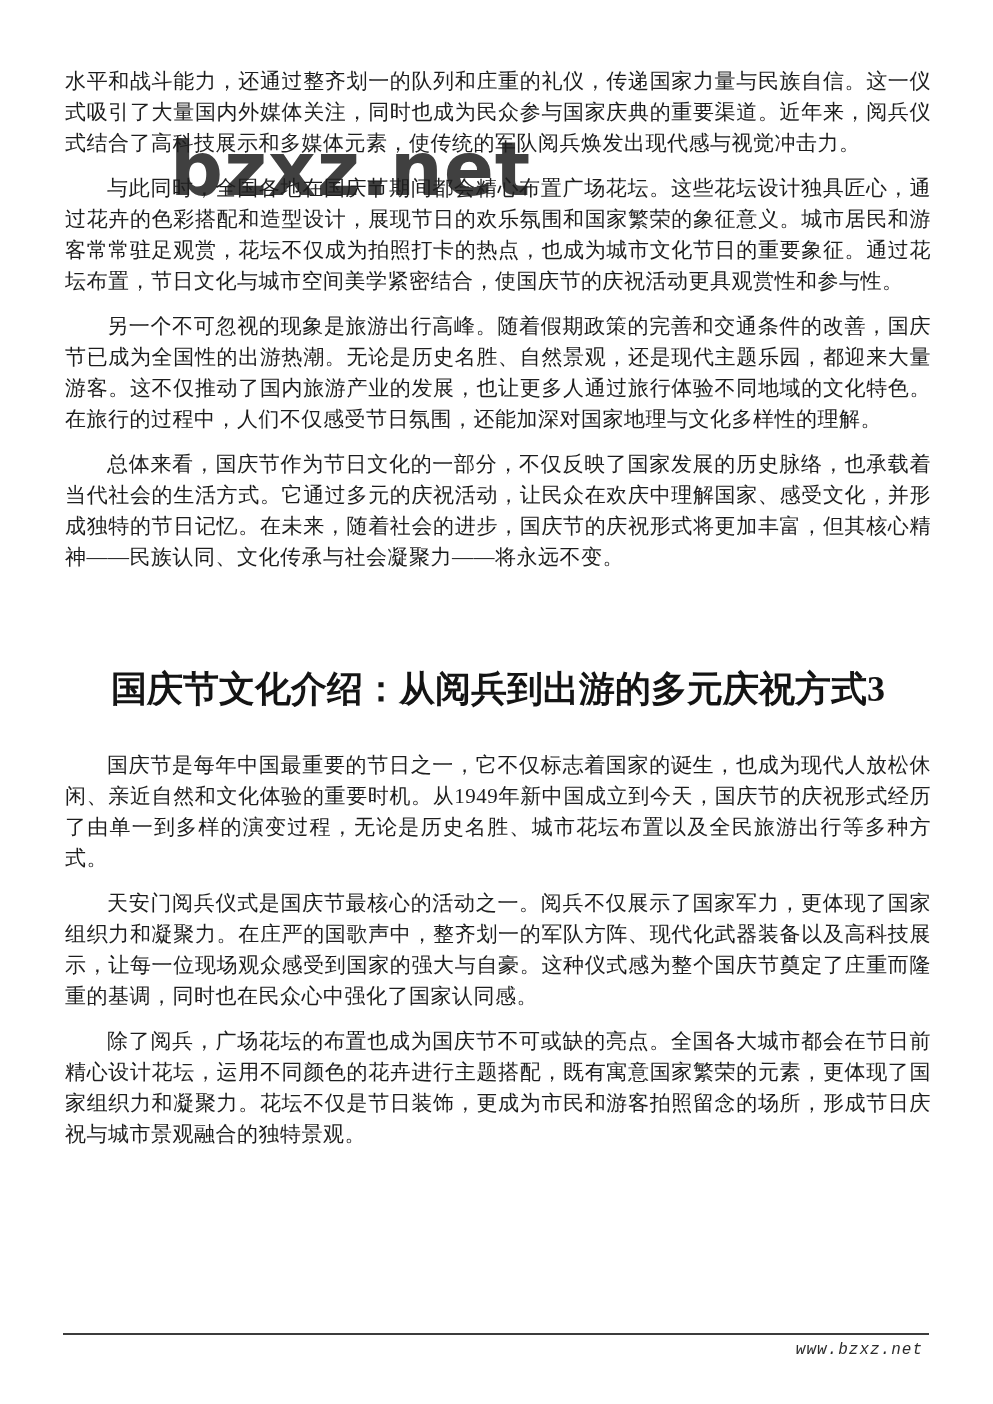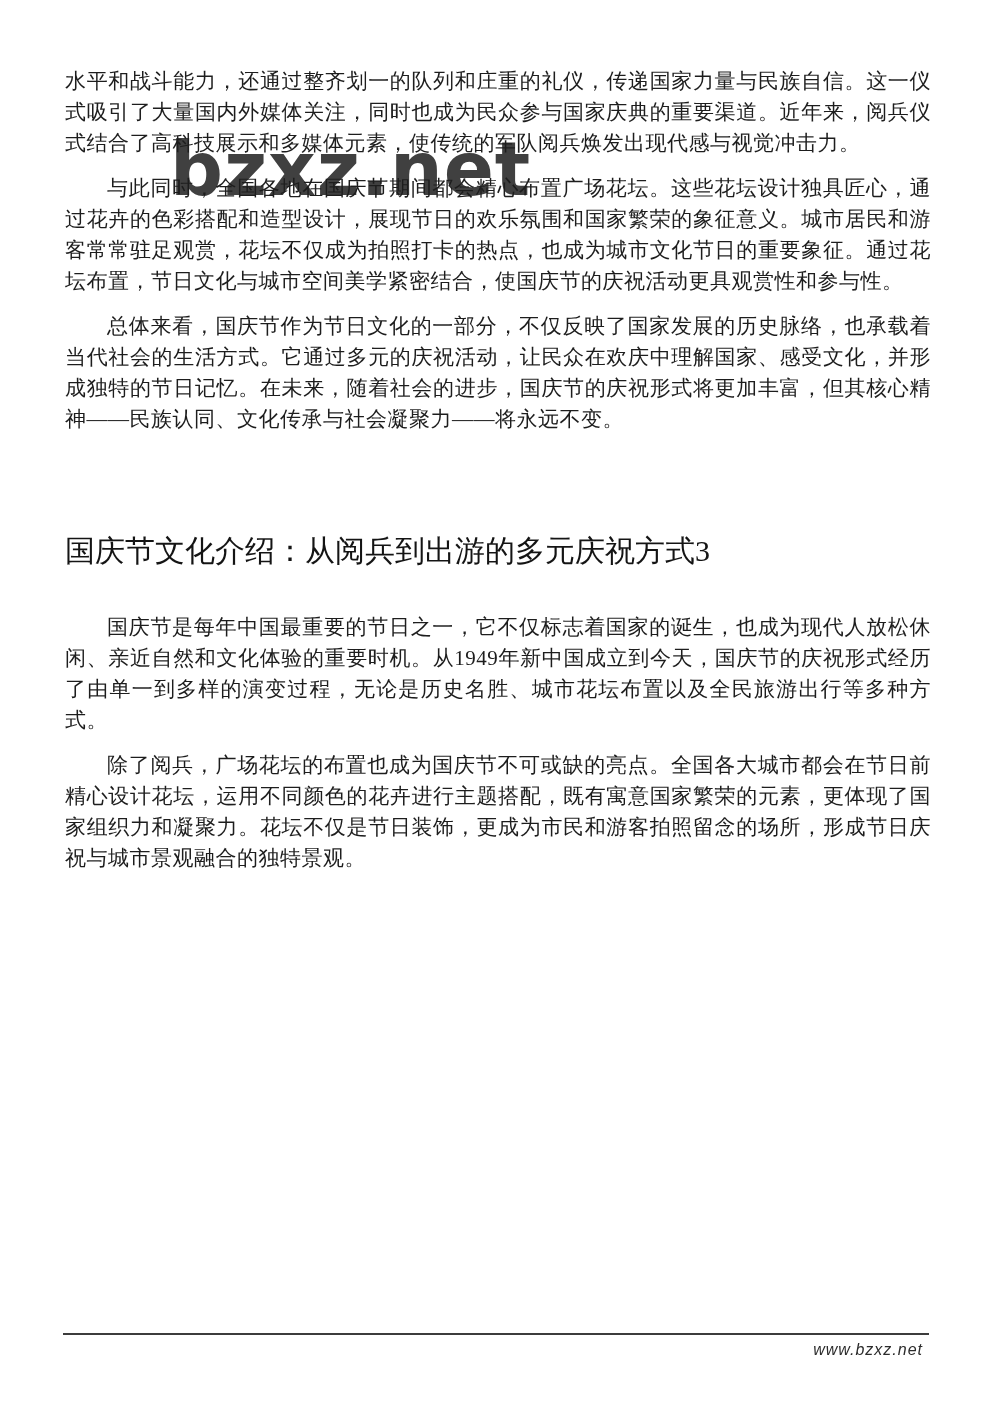--- a/index.html
+++ b/index.html
@@ -41,57 +41,59 @@
     font-size: 21px;
     line-height: 31px;
     text-align: justify;
     letter-spacing: 0.5px;
   }
   .content p.para.indent {
     text-indent: 2em;
   }
   .content h1.doc-title {
     margin: 95px 0 40px 0;
-    font-size: 30px;
+    font-size: 36px;
     line-height: 42px;
-    font-weight: normal;
-    text-align: left;
+    font-weight: bold;
+    text-align: center;
     color: #141414;
   }
   .footer-line {
     position: absolute;
     left: 63px;
     top: 1333px;
     width: 866px;
     border-top: 2px solid #3c3c3c;
     z-index: 2;
   }
   .footer-url {
     position: absolute;
     right: 70px;
     top: 1341px;
     z-index: 2;
-    font-family: Liberation Sans, sans-serif;
+    font-family: Liberation Mono, monospace;
     font-style: italic;
     font-size: 16px;
     letter-spacing: 1px;
     color: #2b2b2b;
   }
 </style>
 </head>
 <body>
 
 <div class="page">
   <div class="watermark">bzxz.net</div>
 
   <div class="content">
 
   <p class="para">水平和战斗能力，还通过整齐划一的队列和庄重的礼仪，传递国家力量与民族自信。这一仪式吸引了大量国内外媒体关注，同时也成为民众参与国家庆典的重要渠道。近年来，阅兵仪式结合了高科技展示和多媒体元素，使传统的军队阅兵焕发出现代感与视觉冲击力。</p>
       <p class="para indent">与此同时，全国各地在国庆节期间都会精心布置广场花坛。这些花坛设计独具匠心，通过花卉的色彩搭配和造型设计，展现节日的欢乐氛围和国家繁荣的象征意义。城市居民和游客常常驻足观赏，花坛不仅成为拍照打卡的热点，也成为城市文化节日的重要象征。通过花坛布置，节日文化与城市空间美学紧密结合，使国庆节的庆祝活动更具观赏性和参与性。</p>
+      <p class="para indent">另一个不可忽视的现象是旅游出行高峰。随着假期政策的完善和交通条件的改善，国庆节已成为全国性的出游热潮。无论是历史名胜、自然景观，还是现代主题乐园，都迎来大量游客。这不仅推动了国内旅游产业的发展，也让更多人通过旅行体验不同地域的文化特色。在旅行的过程中，人们不仅感受节日氛围，还能加深对国家地理与文化多样性的理解。</p>
       <p class="para indent">总体来看，国庆节作为节日文化的一部分，不仅反映了国家发展的历史脉络，也承载着当代社会的生活方式。它通过多元的庆祝活动，让民众在欢庆中理解国家、感受文化，并形成独特的节日记忆。在未来，随着社会的进步，国庆节的庆祝形式将更加丰富，但其核心精神——民族认同、文化传承与社会凝聚力——将永远不变。</p>
       <h1 class="doc-title">国庆节文化介绍：从阅兵到出游的多元庆祝方式3</h1>
       <p class="para indent">国庆节是每年中国最重要的节日之一，它不仅标志着国家的诞生，也成为现代人放松休闲、亲近自然和文化体验的重要时机。从1949年新中国成立到今天，国庆节的庆祝形式经历了由单一到多样的演变过程，无论是历史名胜、城市花坛布置以及全民旅游出行等多种方式。</p>
+      <p class="para indent">天安门阅兵仪式是国庆节最核心的活动之一。阅兵不仅展示了国家军力，更体现了国家组织力和凝聚力。在庄严的国歌声中，整齐划一的军队方阵、现代化武器装备以及高科技展示，让每一位现场观众感受到国家的强大与自豪。这种仪式感为整个国庆节奠定了庄重而隆重的基调，同时也在民众心中强化了国家认同感。</p>
       <p class="para indent">除了阅兵，广场花坛的布置也成为国庆节不可或缺的亮点。全国各大城市都会在节日前精心设计花坛，运用不同颜色的花卉进行主题搭配，既有寓意国家繁荣的元素，更体现了国家组织力和凝聚力。花坛不仅是节日装饰，更成为市民和游客拍照留念的场所，形成节日庆祝与城市景观融合的独特景观。</p>
     </div>
 
   <div class="footer-line"></div>
   <div class="footer-url">www.bzxz.net</div>
 </div>
 
 </body></html>

